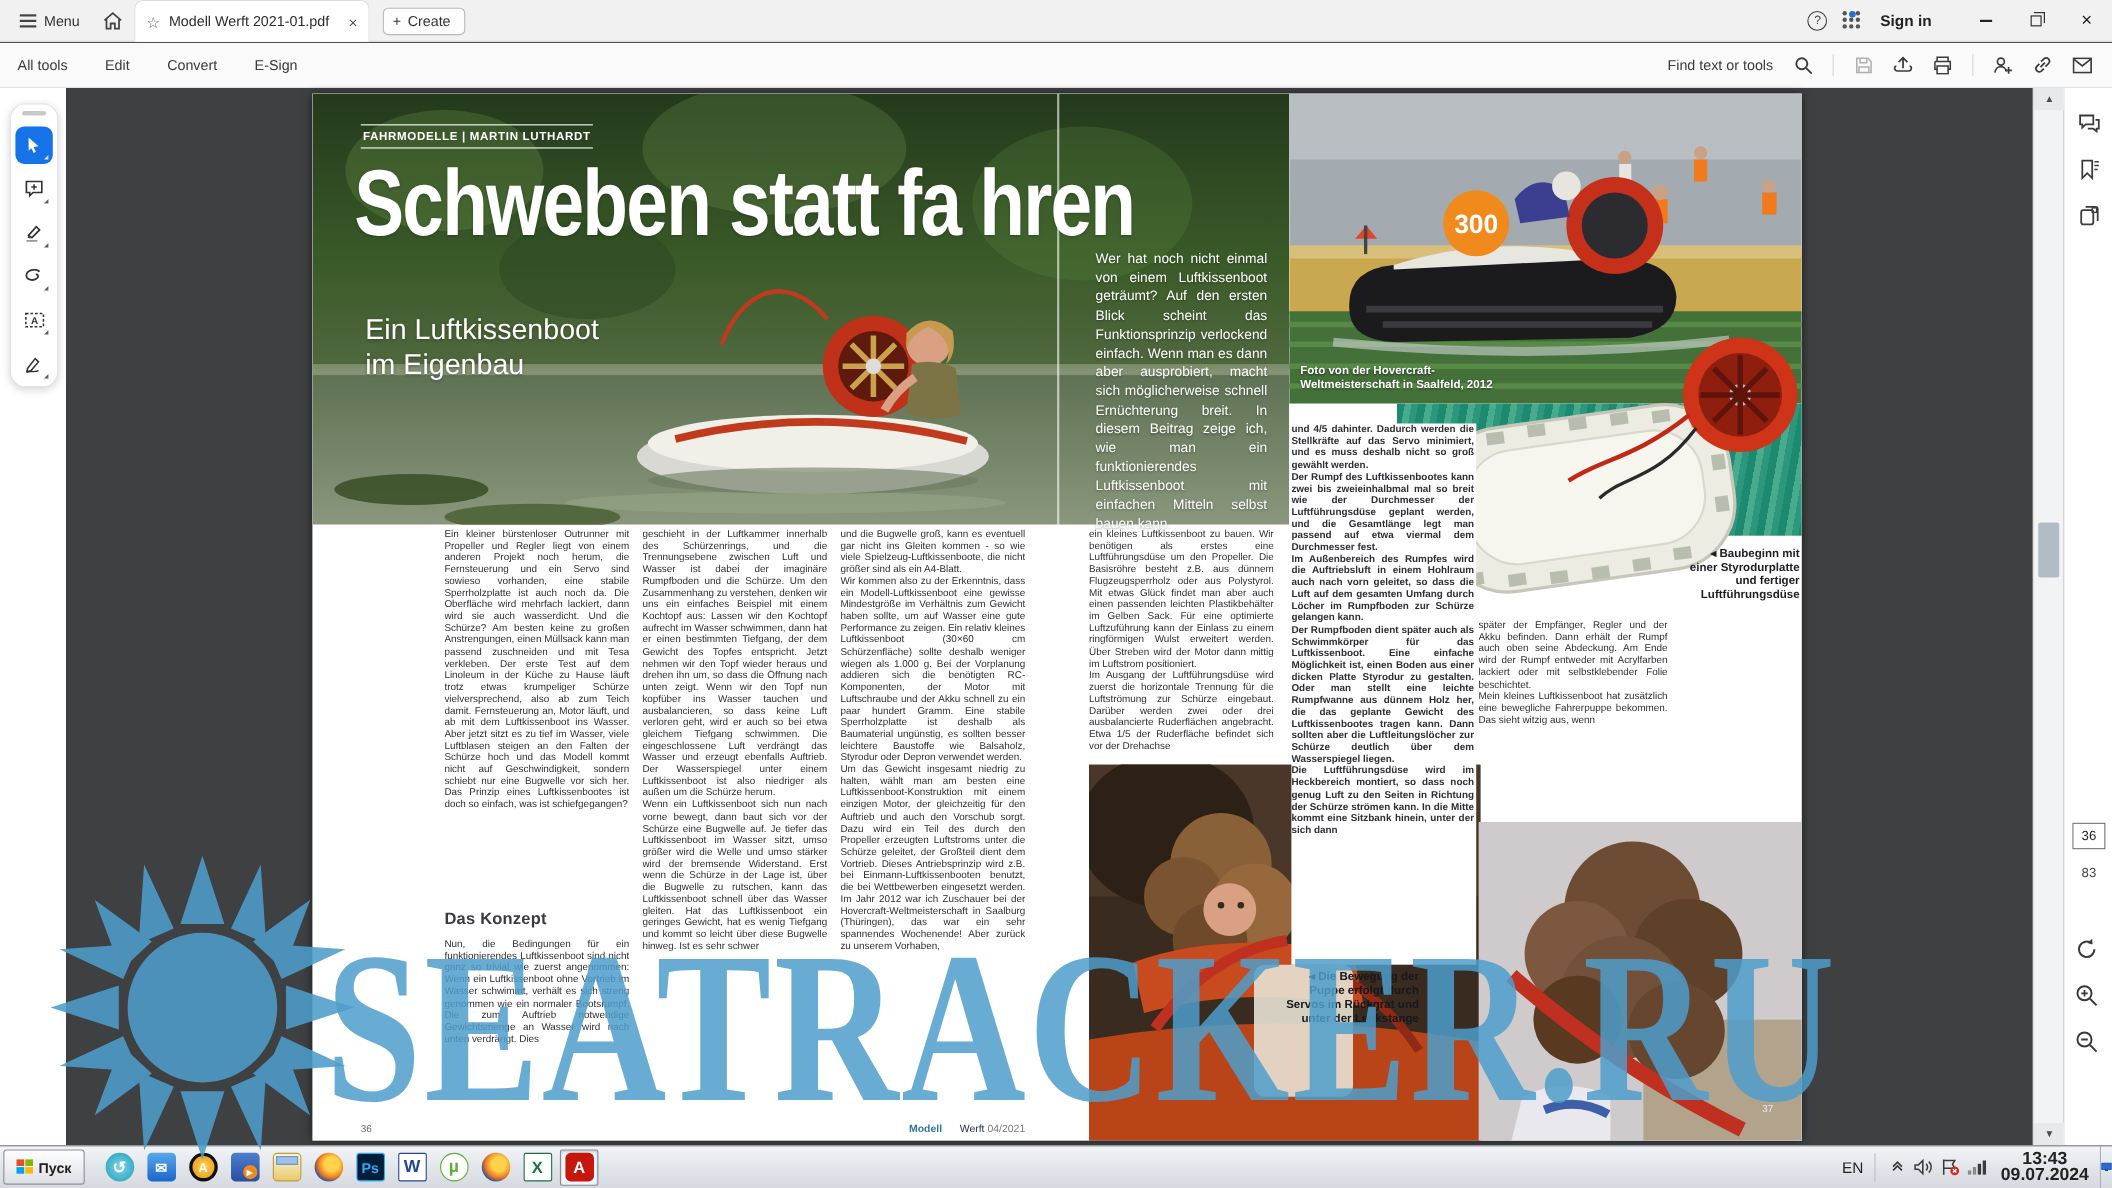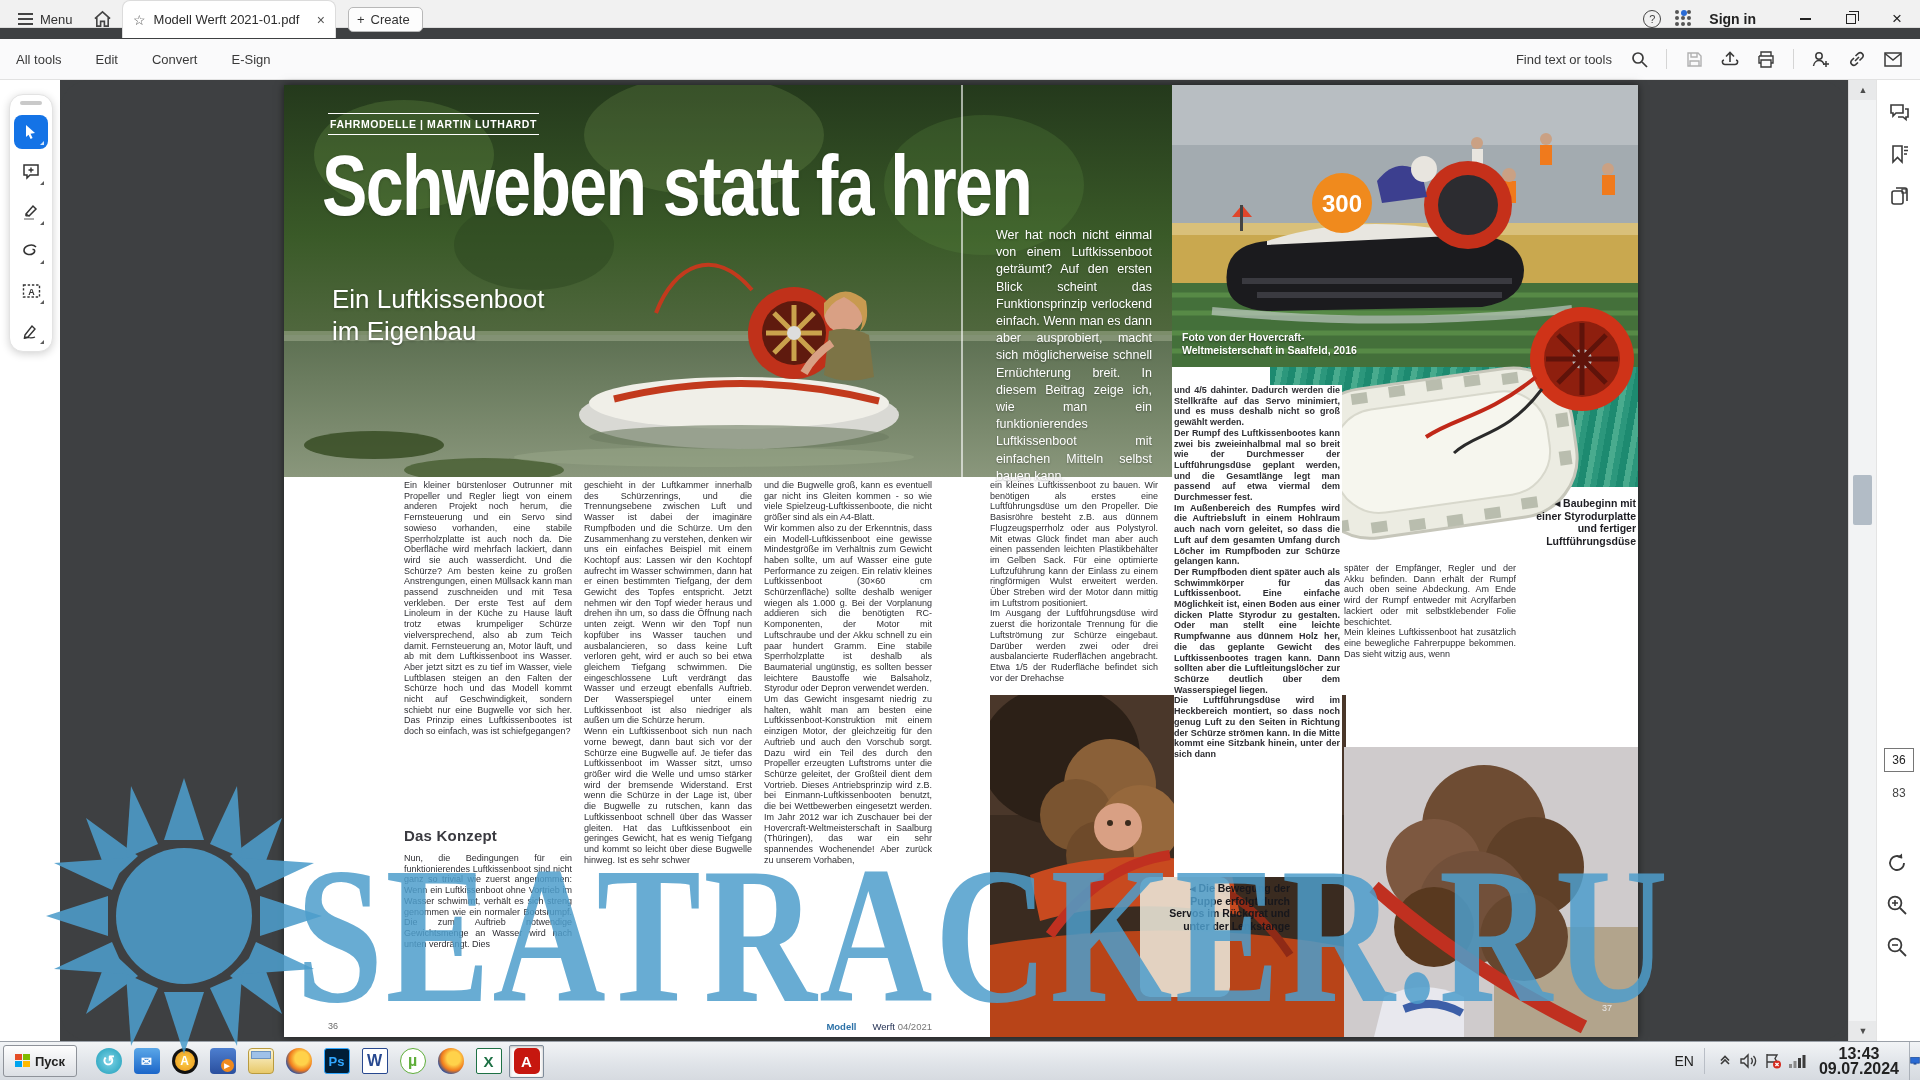--- a/index.html
+++ b/index.html
@@ -1,21 +1,21 @@
 <!DOCTYPE html>
 <html><head>
 <meta charset="utf-8">
 <style>
   * { margin:0; padding:0; box-sizing:border-box; }
   html,body { width:1920px; height:1080px; overflow:hidden; background:#3e4042;
               font-family:"Liberation Sans", sans-serif; }
   .abs { position:absolute; }
 
   
-  #titlebar { position:absolute; left:0; top:0; width:1920px; height:28px;
+  #titlebar { position:absolute; left:0; top:0; width:1920px; height:38px;
               background:#f1f1f1; border-bottom:1px solid #dcdcdc; }
   .tb-item { position:absolute; top:0; height:38px; display:flex; align-items:center; gap:7px;
              font-size:13px; color:#323232; }
   #menu-btn { left:10px; padding:0 8px; }
   .hamb { display:inline-block; width:15px; }
   .hamb span { display:block; height:2px; background:#444; margin:3px 0; }
   #home-btn { left:86px; width:32px; justify-content:center; }
   #doc-tab { position:absolute; left:122px; top:0; width:214px; height:38px; background:#fff;
              border:1px solid #dcdcdc; border-bottom:none; border-radius:8px 8px 0 0;
              display:flex; align-items:center; gap:8px; padding:0 10px; font-size:13px; color:#2c2c2c;}
@@ -390,21 +390,21 @@
       <path d="M70 196 H340 M85 210 H330" stroke="#3a3a40" stroke-width="6"></path>
       <path d="M95 156 Q180 128 280 146 L300 150 L95 160 Z" fill="#e8e6e0"></path>
       <circle cx="296" cy="120" r="44" fill="#c5301a"></circle>
         <circle cx="296" cy="120" r="30" fill="#2c2c30"></circle>
       <circle cx="170" cy="118" r="30" fill="#f08a1d"></circle>
       <text x="170" y="127" text-anchor="middle" font-size="24" font-weight="bold" fill="#fff">300</text>
       <path d="M205 96 Q225 70 250 88 L255 112 L210 118 Z" fill="#3c3f8f"></path>
       <circle cx="252" cy="84" r="13" fill="#e8e5df"></circle>
       <path d="M40 226 Q230 244 400 224" stroke="#cfd4d6" stroke-width="8" fill="none" opacity=".6"></path>
     </svg>
-    <div id="race-caption">Foto von der Hovercraft-Weltmeisterschaft in Saalfeld, 2016</div>
+    <div id="race-caption">Foto von der Hovercraft-Weltmeisterschaft in Saalfeld, 2012</div>
 
     <div id="green-band"></div>
     <svg class="abs" style="left:1002px;top:212px;" width="352" height="256" viewBox="0 0 352 256">
       <g transform="rotate(-8 176 128)">
         <rect x="18" y="78" width="268" height="150" rx="60" fill="#ecece2" stroke="#c6c6ba" stroke-width="3"></rect>
         <rect x="44" y="100" width="216" height="104" rx="44" fill="#f6f6ee" stroke="#d8d8cc" stroke-width="2"></rect>
         <g fill="#b9bdae">
           <rect x="34" y="88" width="16" height="11"></rect>
             <rect x="70" y="82" width="16" height="11"></rect>
           <rect x="108" y="80" width="16" height="11"></rect>

